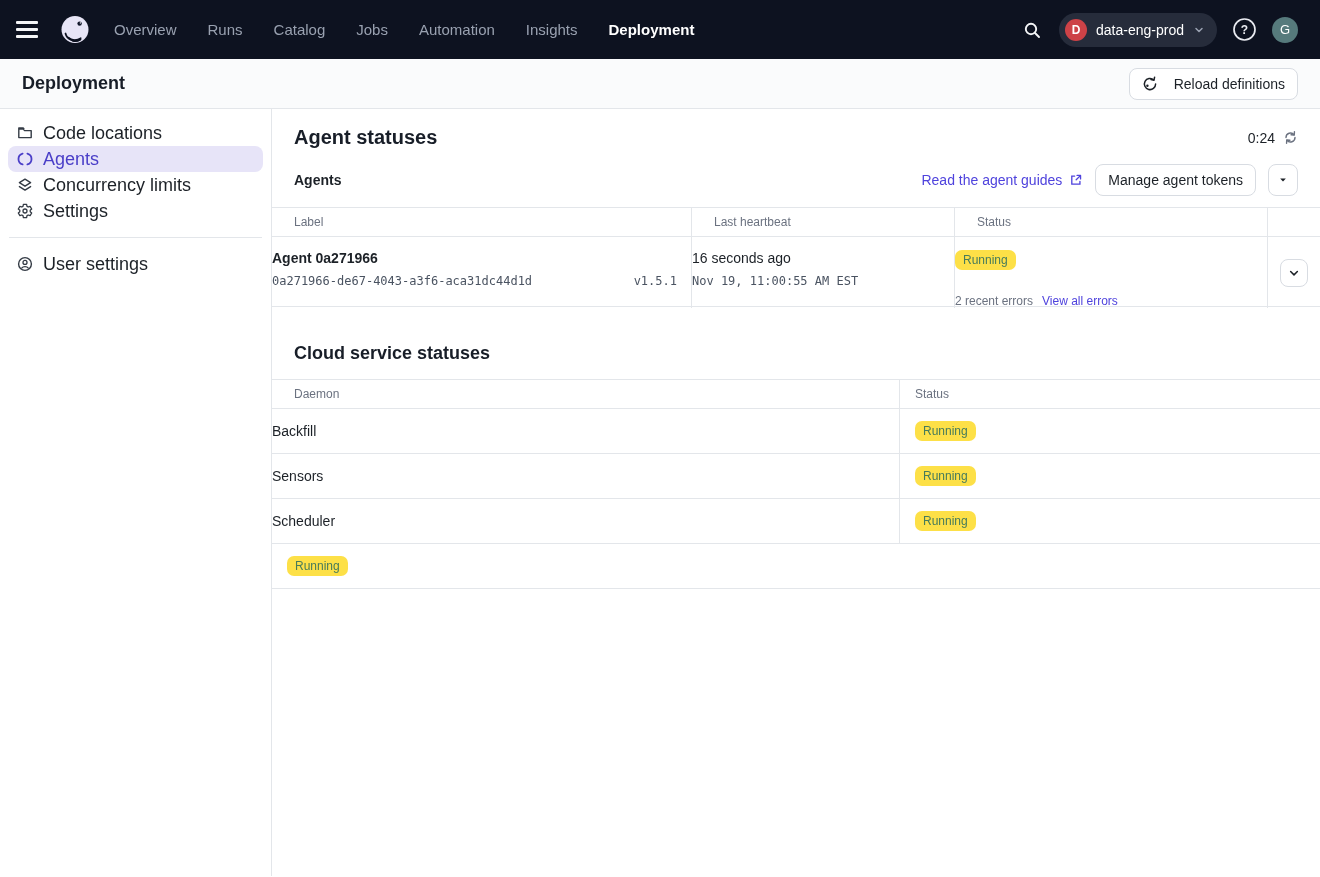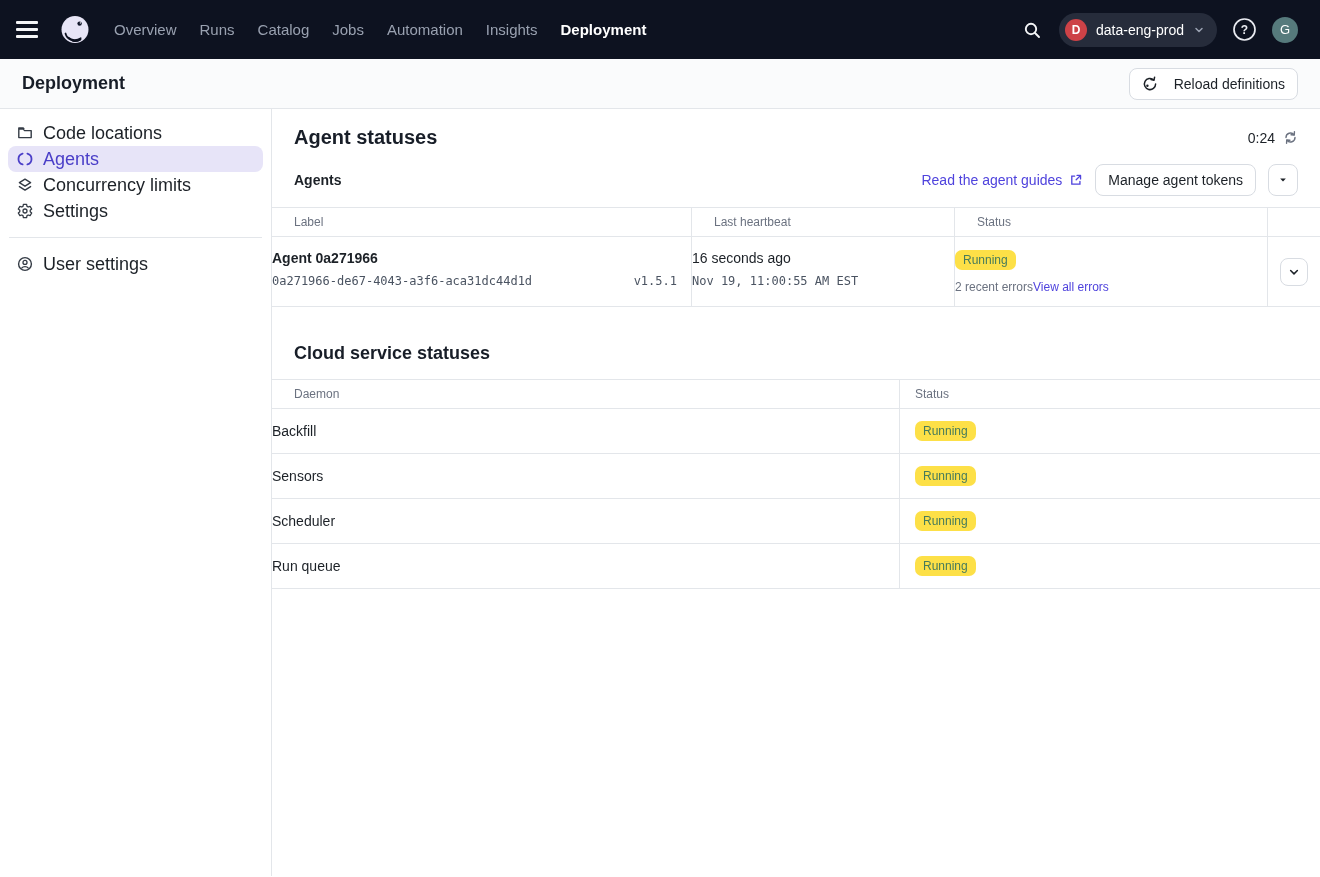--- a/index.html
+++ b/index.html
@@ -8,21 +8,21 @@
     font-family: "Liberation Sans", sans-serif;
     background:#ffffff; color:#1C2127; overflow:hidden;
   }
   svg { display:block; }
 
   
   .topbar { height:59px; background:#0D1220; display:flex; align-items:center; padding:0 22px 0 16px; }
   .hamburger { width:26px; height:26px; display:flex; flex-direction:column; justify-content:center; gap:4px; cursor:pointer; }
   .hamburger span { display:block; width:22px; height:3px; background:#F4F5F7; border-radius:1px; }
   .logo { margin:0 22px 0 16px; cursor:pointer; }
-  .nav { display:flex; align-items:flex-end; gap:23px; font-size:15px; color:#99A1B0; }
+  .nav { display:flex; align-items:flex-end; gap:31px; font-size:15px; color:#99A1B0; }
   .nav .nav-item { cursor:pointer; white-space:nowrap; }
   .nav .nav-item.active { color:#FFFFFF; font-weight:700; }
   .topbar-right { margin-left:auto; display:flex; align-items:center; gap:15px; }
   .search-btn { width:24px; height:24px; display:flex; align-items:center; justify-content:center; cursor:pointer; color:#F4F5F7; }
   .dep-pill { height:34px; border-radius:17px; background:#262C3B; display:flex; align-items:center; gap:9px; padding:0 12px 0 6px; color:#fff; font-size:14px; cursor:pointer; }
   .dep-initial { width:22px; height:22px; border-radius:50%; color:#fff; font-size:12px; font-weight:700; display:flex; align-items:center; justify-content:center; }
   .help-btn { width:25px; height:25px; display:flex; align-items:center; justify-content:center; cursor:pointer; }
   .avatar { width:26px; height:26px; border-radius:50%; color:#fff; font-size:13px; display:flex; align-items:center; justify-content:center; cursor:pointer; }
 
   
@@ -60,21 +60,21 @@
   .cell-sep { border-right:1px solid #E3E6EA; height:100%; display:flex; flex-direction:column; justify-content:center; }
   .thead .cell-sep { justify-content:center; }
 
   .agent-row { height:70px; border-bottom:1px solid #E3E6EA; }
   .agent-row > div { padding-top:13px; }
   .agent-name { font-size:14px; font-weight:700; }
   .id-line { display:flex; justify-content:space-between; margin-top:8px; padding-right:14px; }
   .mono { font-family:"DejaVu Sans Mono", monospace; font-size:12px; color:#4A5361; }
   .hb-rel { font-size:14px; }
   .hb-time { margin-top:8px; }
-  .status-cell .err-line { margin-top:10px; font-size:12px; color:#6B7280; display:flex; align-items:center; }
+  .status-cell .err-line { margin-top:24px; font-size:12px; color:#6B7280; display:flex; gap:9px; align-items:center; }
   .err-link { color:#4F43DD; font-size:12px; cursor:pointer; }
   .badge { display:inline-block; background:#fde047; color:#477B5B; font-size:12px; padding:3px 8px; border-radius:7px; }
   .expand-cell { display:flex; align-items:center; justify-content:center; padding:0 !important; }
   .expand-btn { width:28px; height:28px; border:1px solid #D8DCE2; border-radius:8px; background:#fff; display:flex; align-items:center; justify-content:center; cursor:pointer; color:#1C2127; }
 
   .h2-wrap { padding:36px 22px 15px; }
   .h2 { font-size:18px; font-weight:600; color:#181E28; }
   .cloud-row { height:45px; border-bottom:1px solid #E3E6EA; align-items:center; font-size:14px; }
   .cloud-status { padding-left:15px !important; }
 </style>
@@ -291,19 +291,18 @@
       </div>
       <div class="grid-row cloud-grid cloud-row">
         <div class="cell-sep">Sensors</div>
         <div class="cloud-status"><span class="badge">Running</span></div>
       </div>
       <div class="grid-row cloud-grid cloud-row">
         <div class="cell-sep">Scheduler</div>
         <div class="cloud-status"><span class="badge">Running</span></div>
       </div>
       <div class="grid-row cloud-grid cloud-row">
-        <div class="cell-sep">Run queue</div>
         <div class="cloud-status"><span class="badge">Running</span></div>
       </div>
     </div>
 
   </main>
 </div>
 
 </body></html>

